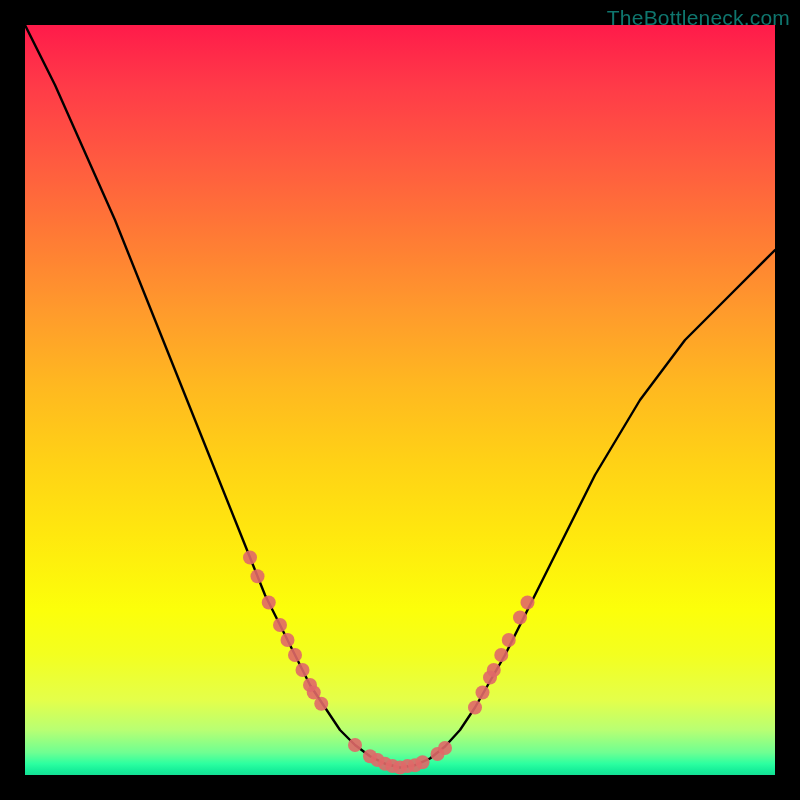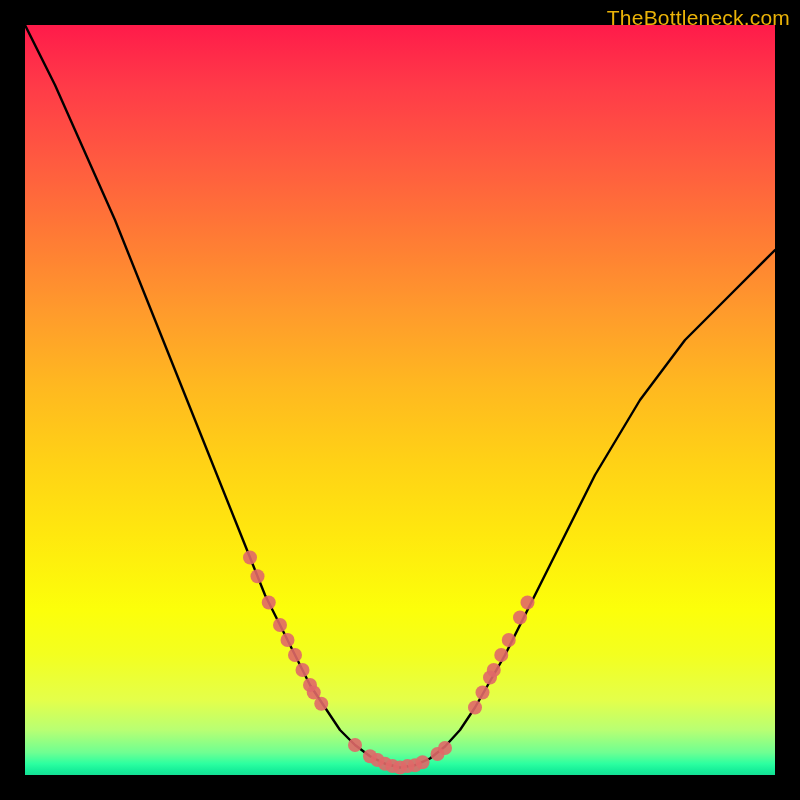--- a/index.html
+++ b/index.html
@@ -34,21 +34,21 @@
       #18f09a 99.3%,
       #14e095 100%
     );
   }
   .watermark {
     position: absolute;
     top: 6px;
     right: 10px;
     font-family: Arial, Helvetica, sans-serif;
     font-size: 21px;
-    color: #eab308;
+    color: #0f766e;
     letter-spacing: 0.2px;
     z-index: 5;
   }
   svg.curve {
     position: absolute;
     left: 0;
     top: 0;
     width: 750px;
     height: 750px;
   }

